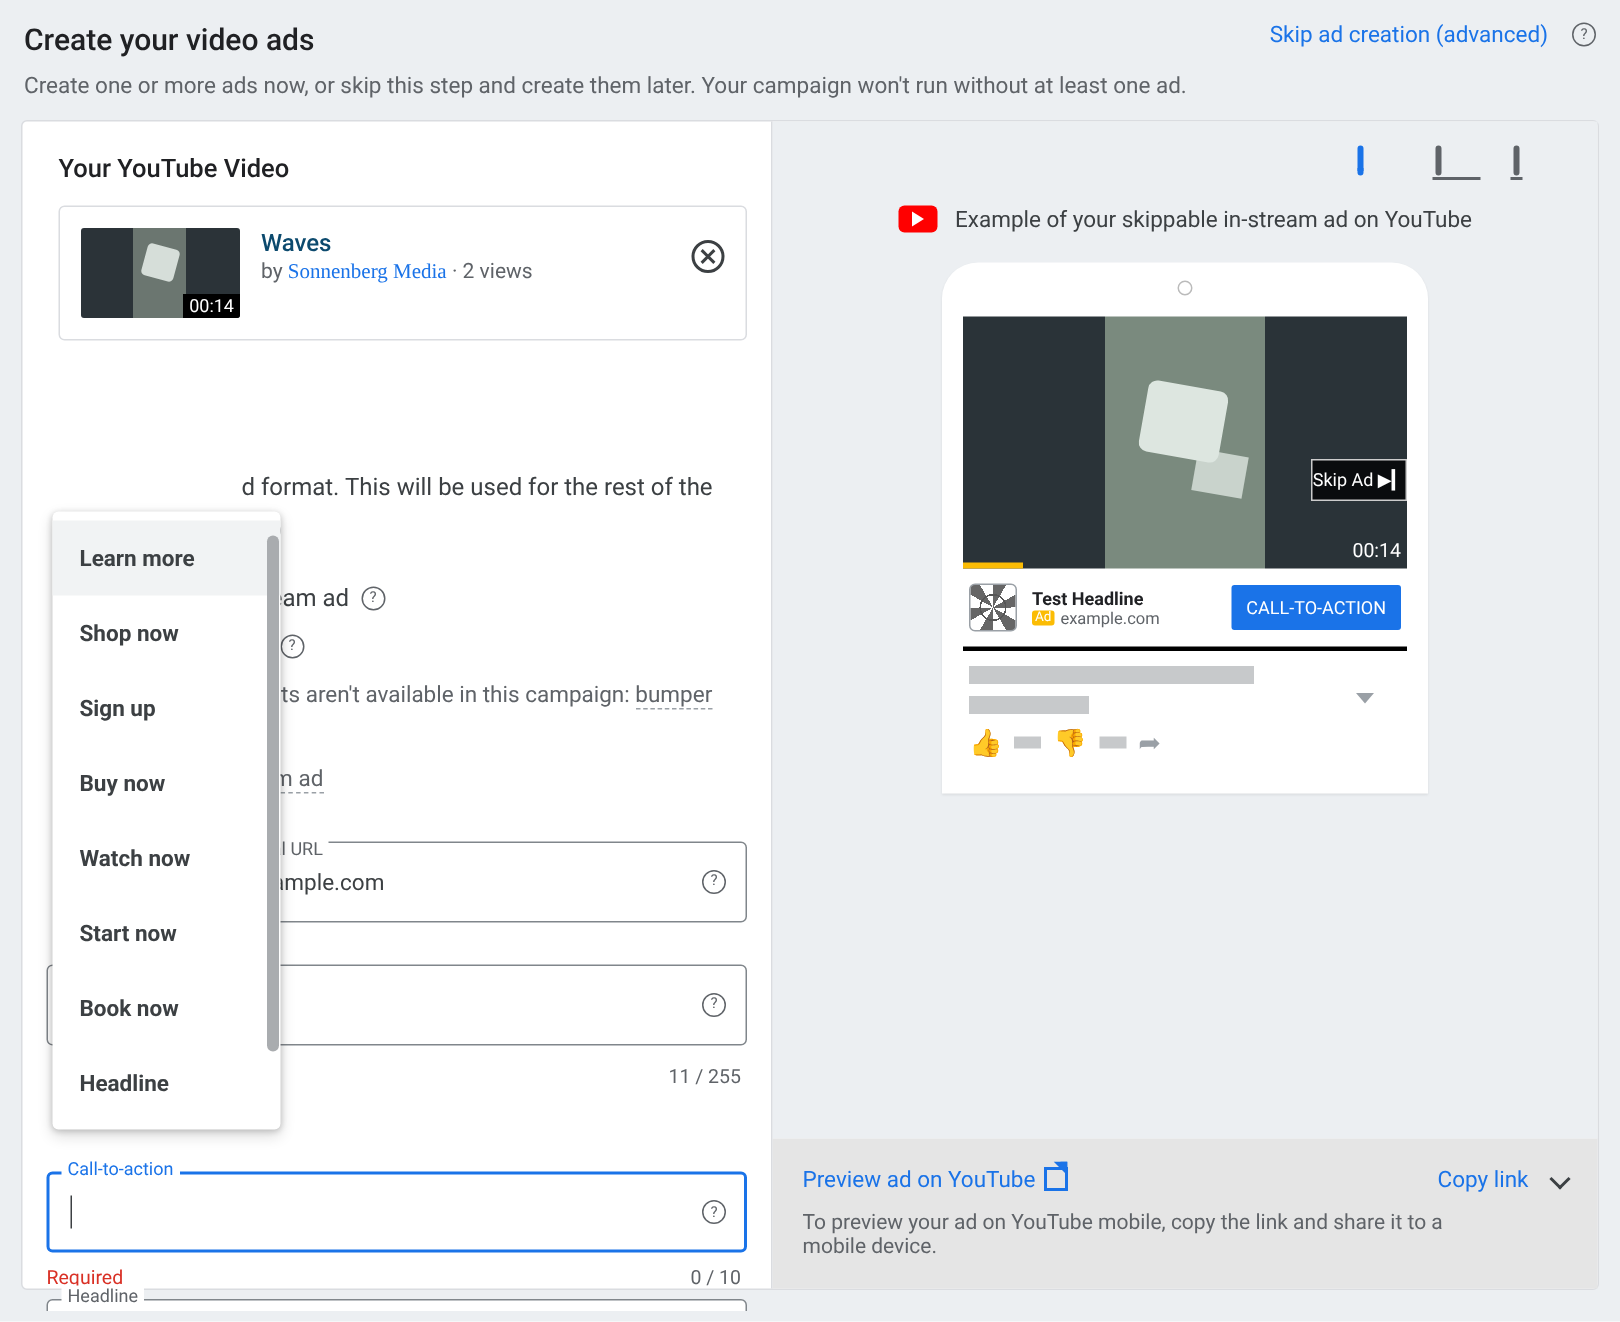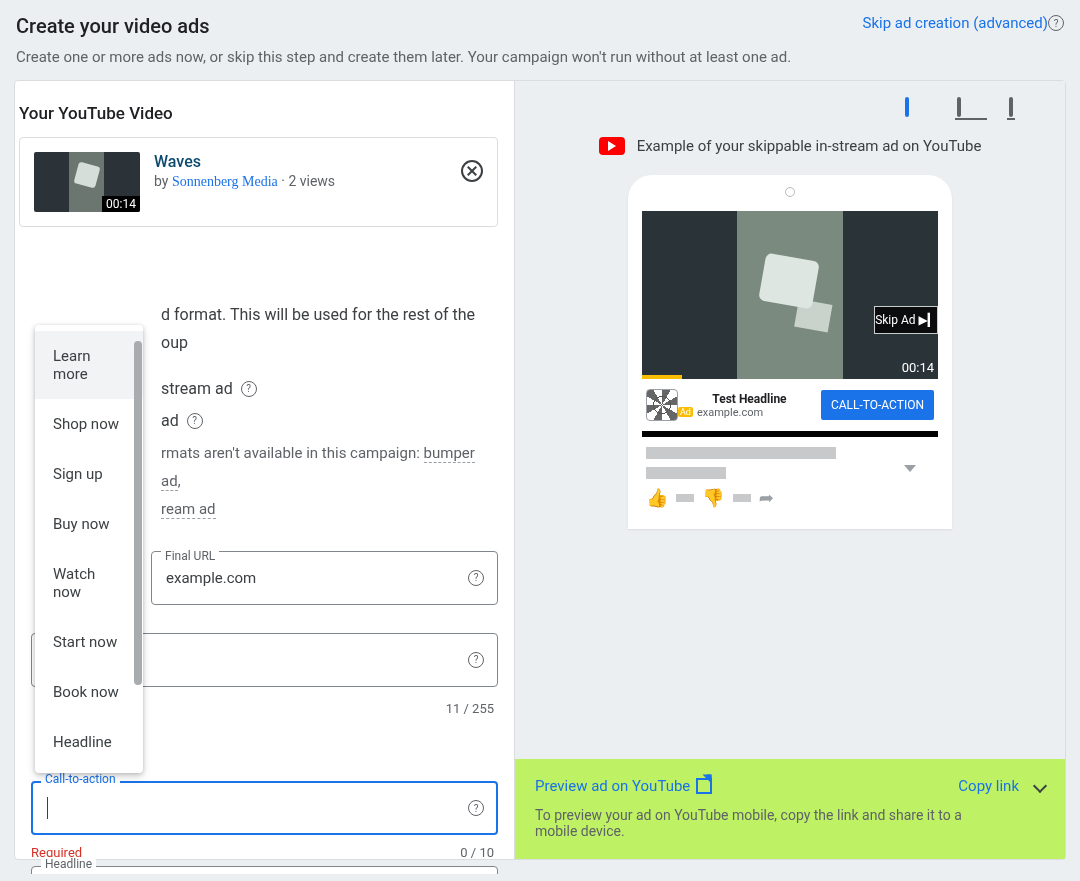--- a/index.html
+++ b/index.html
@@ -24,41 +24,41 @@
     font-size: 20px;
     font-weight: 500;
     color: #202124;
     margin: 0 0 6px 0;
   }
   .skip-link {
     color: #1a73e8;
     font-size: 15px;
     display: flex;
     align-items: center;
-    gap: 0;
+    gap: 16px;
     cursor: pointer;
   }
   .subtitle {
     font-size: 15px;
     color: #5f6368;
     margin: 0 0 14px 2px;
   }
   .card {
     background: #fff;
     border: 1px solid #dadce0;
     border-radius: 4px;
   }
   .two-col {
     display: flex;
     min-height: 780px;
   }
   .left-col {
     width: 500px;
     border-right: 1px solid #dadce0;
-    padding: 22px 16px 16px 4px;
+    padding: 22px 16px 16px 24px;
     position: relative;
   }
   .right-col {
     flex: 1;
     display: flex;
     flex-direction: column;
   }
   .section-title {
     font-size: 17px;
     font-weight: 500;
@@ -139,21 +139,21 @@
     position: absolute;
     width: 12px;
     height: 2px;
     background: #3c4043;
   }
   .close-circle::before { transform: rotate(45deg); }
   .close-circle::after { transform: rotate(-45deg); }
   
   .behind-text {
     position: absolute;
-    top: 220px;
+    top: 230px;
     left: 16px;
     right: 16px;
     font-size: 16px;
     line-height: 28px;
     color: #3c4043;
   }
   .radio-row {
     display: flex;
     align-items: center;
     gap: 8px;
@@ -202,28 +202,29 @@
     margin: 2px 4px 16px 0;
   }
   .required {
     color: #d93025;
     font-size: 13px;
     margin: 2px 0 0 0;
   }
   
   .dropdown {
     position: absolute;
-    top: 244px;
+    top: 260px;
     left: 20px;
-    width: 108px;
+    width: 152px;
     background: #fff;
     border-radius: 4px;
     box-shadow: 0 4px 10px rgba(0,0,0,0.14), 0 1px 4px rgba(0,0,0,0.2);
     z-index: 10;
     padding: 6px 0;
+    font-weight: bold;
   }
   .dropdown .scrollthumb {
     position: absolute;
     right: 1px;
     top: 16px;
     width: 8px;
     height: 344px;
     background: #a9acaf;
     border-radius: 4px;
   }
@@ -404,22 +405,22 @@
   .ad-progress {
     position: absolute;
     left: 0; bottom: 0;
     height: 4px; width: 40px;
     background: #fbbc04;
   }
   .ad-row {
     display: flex;
     align-items: center;
     padding: 10px 4px;
-    border-bottom: 6px solid #000000;
-    text-align: center;
+    gap: 10px;
+    border-bottom: 3px solid #000000;
   }
   .ad-avatar {
     width: 32px; height: 32px;
     border: 1px solid #9aa0a6;
     border-radius: 4px;
     background:
       radial-gradient(circle at 50% 50%, transparent 8px, #555 8px 9px, transparent 9px),
       repeating-conic-gradient(#666 0 30deg, transparent 30deg 60deg);
   }
   .ad-headings { flex: 1; }
@@ -451,21 +452,21 @@
   }
   .caret-down {
     position:absolute;
     right: 22px;
     margin-top: -22px;
     border-left: 6px solid transparent;
     border-right: 6px solid transparent;
     border-top: 7px solid #9aa0a6;
   }
   .preview-footer {
-    background: #bef264;
+    background: #e5e5e5;
     padding: 10px 20px 20px 20px;
   }
   .footer-top {
     display: flex;
     justify-content: space-between;
     align-items: center;
     padding-top: 8px;
   }
   .link-blue {
     color: #1a73e8;

